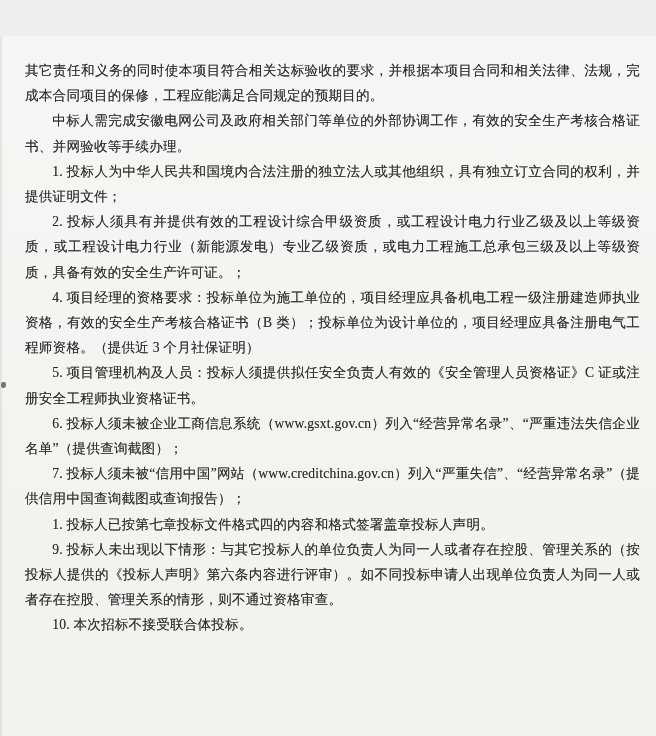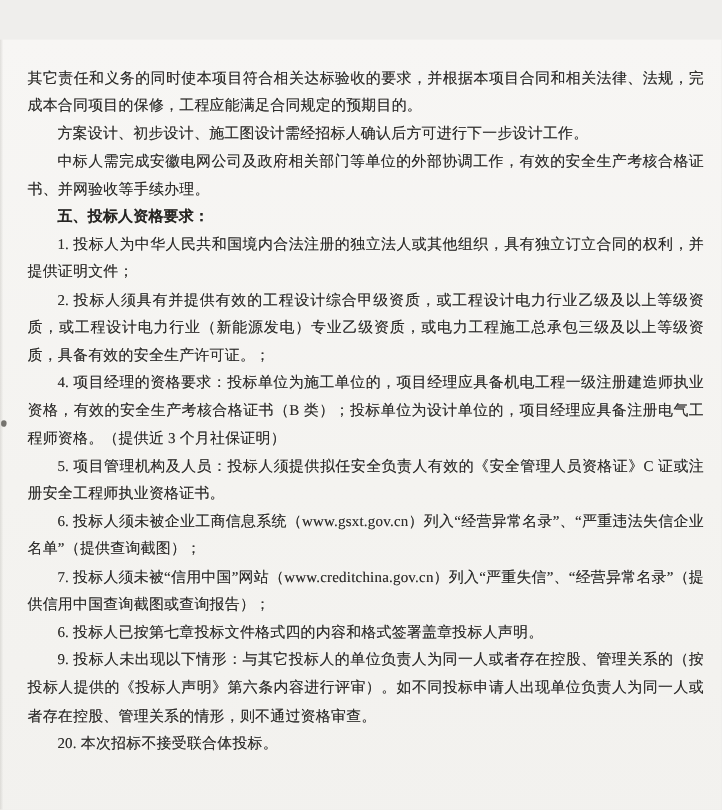--- a/index.html
+++ b/index.html
@@ -64,27 +64,25 @@
     background: linear-gradient(90deg, rgba(180,178,172,0.35), rgba(180,178,172,0));
   }
 </style>
 </head>
 <body>
 
 <div class="page">
   <div class="scan-edge"></div>
   <div class="textblock">
     <p class="para continuation">其它责任和义务的同时使本项目符合相关达标验收的要求，并根据本项目合同和相关法律、法规，完成本合同项目的保修，工程应能满足合同规定的预期目的。</p>
-    <p class="para">方案设计、初步设计、施工图设计需经招标人确认后方可进行下一步设计工作。</p>
     <p class="para">中标人需完成安徽电网公司及政府相关部门等单位的外部协调工作，有效的安全生产考核合格证书、并网验收等手续办理。</p>
-    <p class="para heading">五、投标人资格要求：</p>
     <p class="para">1. 投标人为中华人民共和国境内合法注册的独立法人或其他组织，具有独立订立合同的权利，并提供证明文件；</p>
     <p class="para">2. 投标人须具有并提供有效的工程设计综合甲级资质，或工程设计电力行业乙级及以上等级资质，或工程设计电力行业（新能源发电）专业乙级资质，或电力工程施工总承包三级及以上等级资质，具备有效的安全生产许可证。；</p>
     <p class="para">4. 项目经理的资格要求：投标单位为施工单位的，项目经理应具备机电工程一级注册建造师执业资格，有效的安全生产考核合格证书（B 类）；投标单位为设计单位的，项目经理应具备注册电气工程师资格。（提供近 3 个月社保证明）</p>
     <p class="para">5. 项目管理机构及人员：投标人须提供拟任安全负责人有效的《安全管理人员资格证》C 证或注册安全工程师执业资格证书。</p>
     <p class="para">6. 投标人须未被企业工商信息系统（www.gsxt.gov.cn）列入“经营异常名录”、“严重违法失信企业名单”（提供查询截图）；</p>
     <p class="para">7. 投标人须未被“信用中国”网站（www.creditchina.gov.cn）列入“严重失信”、“经营异常名录”（提供信用中国查询截图或查询报告）；</p>
-    <p class="para">6. 投标人已按第七章投标文件格式四的内容和格式签署盖章投标人声明。</p>
+    <p class="para">1. 投标人已按第七章投标文件格式四的内容和格式签署盖章投标人声明。</p>
     <p class="para">9. 投标人未出现以下情形：与其它投标人的单位负责人为同一人或者存在控股、管理关系的（按投标人提供的《投标人声明》第六条内容进行评审）。如不同投标申请人出现单位负责人为同一人或者存在控股、管理关系的情形，则不通过资格审查。</p>
-    <p class="para">20. 本次招标不接受联合体投标。</p>
+    <p class="para">10. 本次招标不接受联合体投标。</p>
   </div>
   <div class="scan-speck"></div>
 </div>
 
 </body></html>

